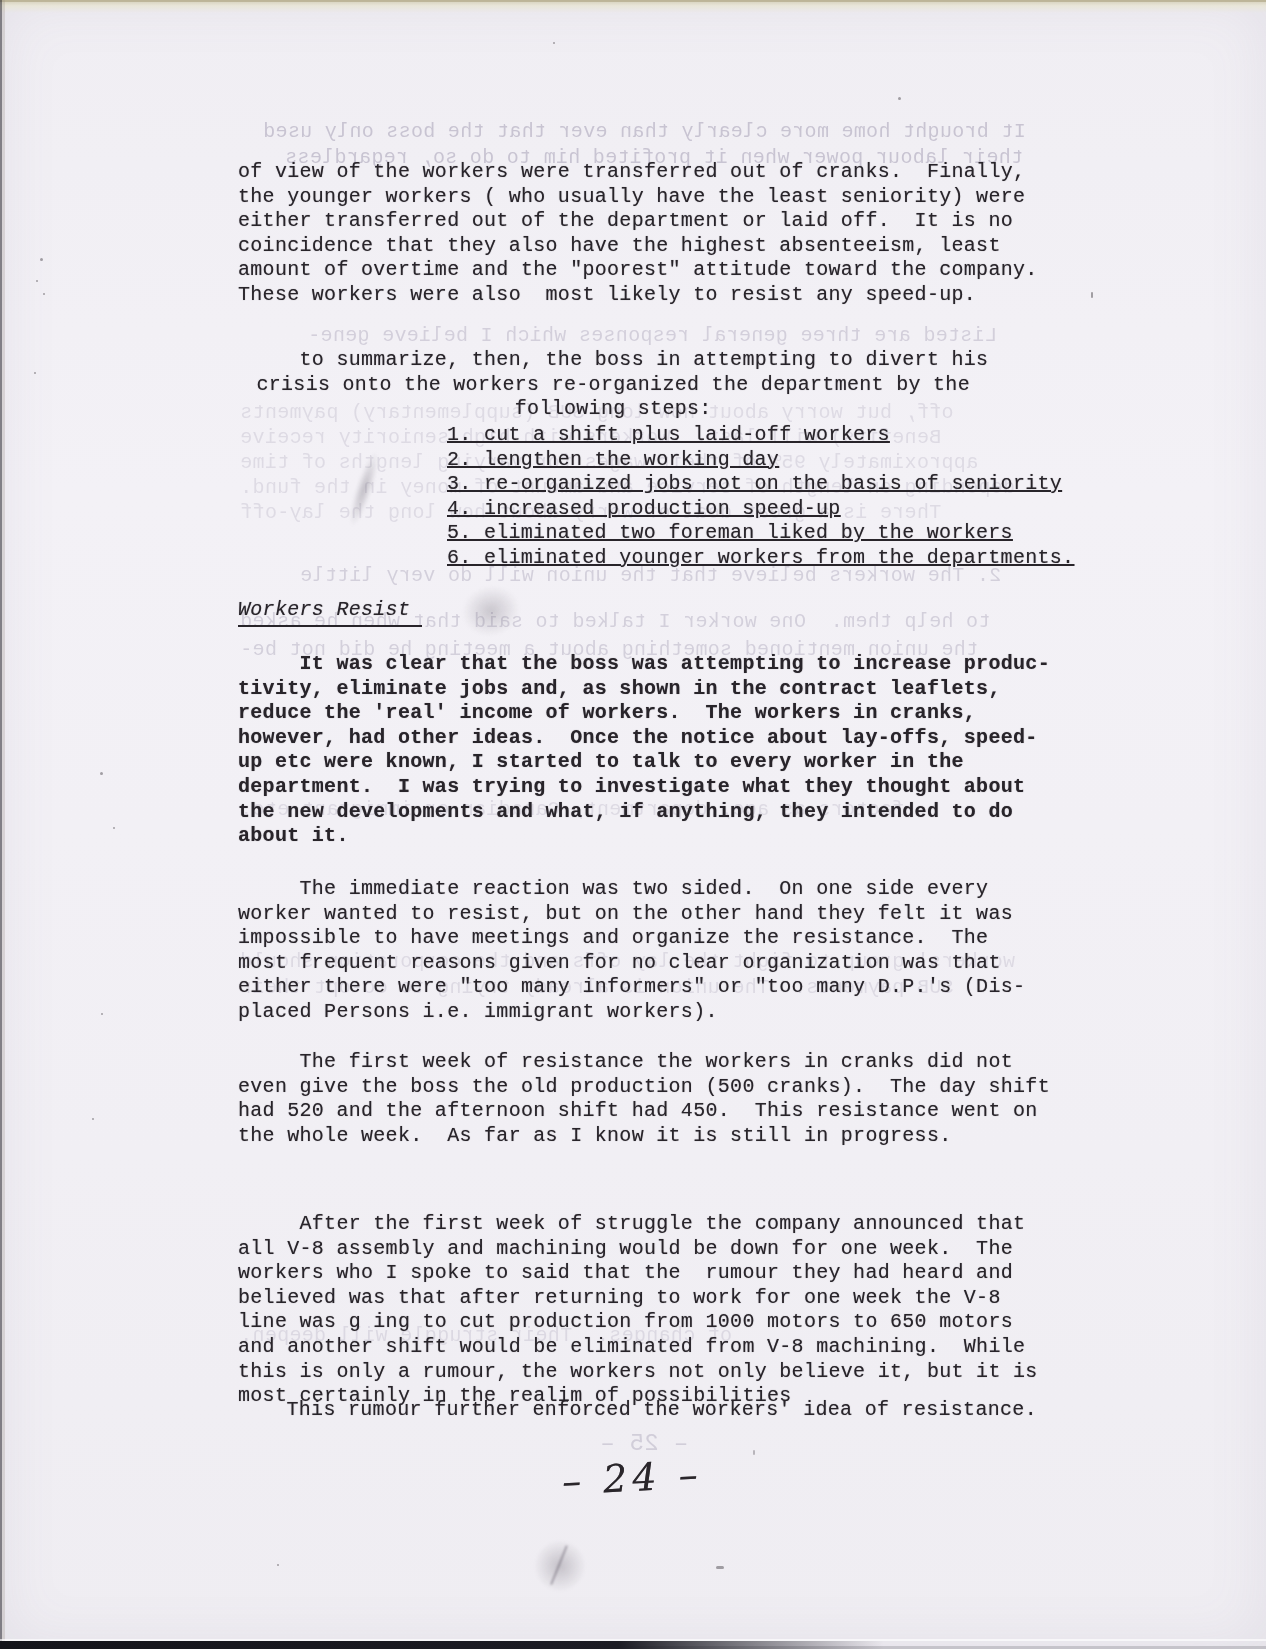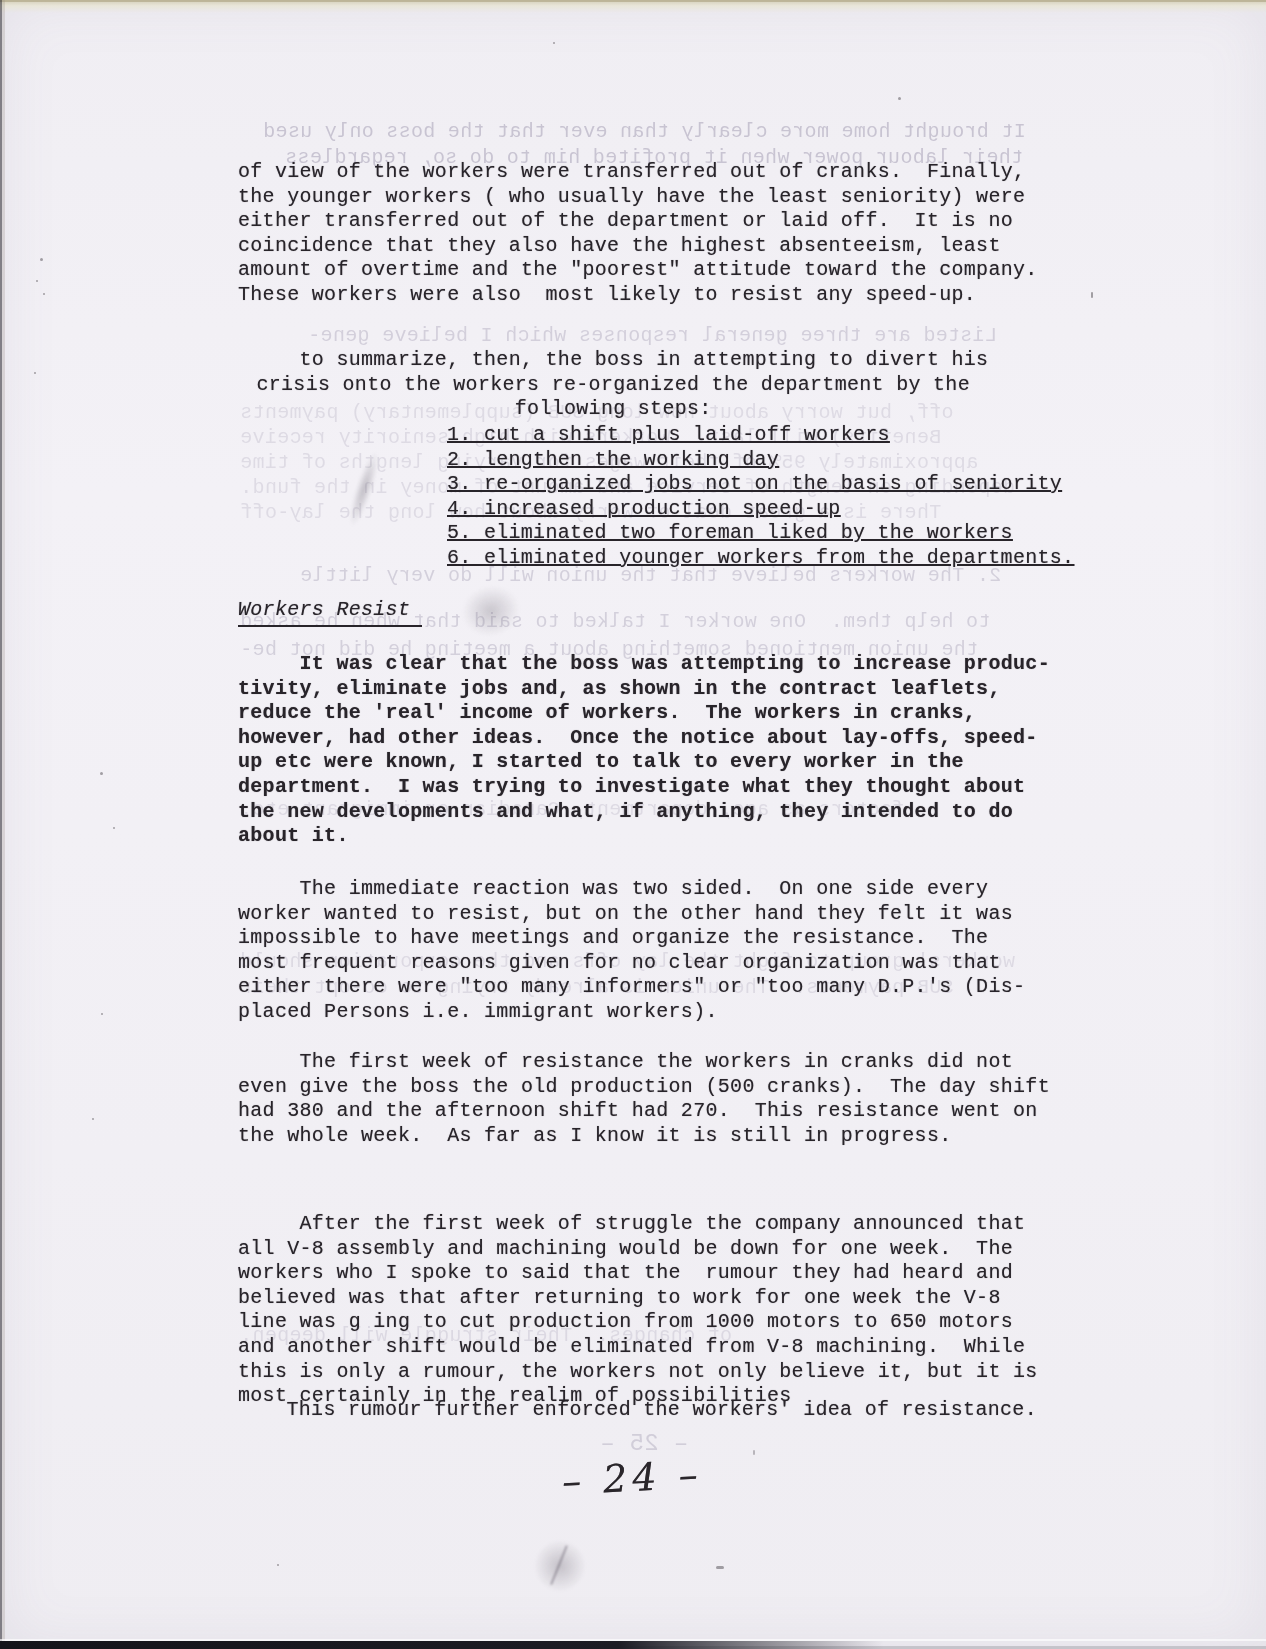--- a/index.html
+++ b/index.html
@@ -157,21 +157,21 @@
 the new developments and what, if anything, they intended to do
 about it.</div>
   <div class="type p4">     The immediate reaction was two sided.  On one side every
 worker wanted to resist, but on the other hand they felt it was
 impossible to have meetings and organize the resistance.  The
 most frequent reasons given for no clear organization was that
 either there were "too many informers" or "too many D.P.'s (Dis-
 placed Persons i.e. immigrant workers).</div>
   <div class="type p5">     The first week of resistance the workers in cranks did not
 even give the boss the old production (500 cranks).  The day shift
-had 380 and the afternoon shift had 270.  This resistance went on
+had 520 and the afternoon shift had 450.  This resistance went on
 the whole week.  As far as I know it is still in progress.</div>
   <div class="type p6">     After the first week of struggle the company announced that
 all V-8 assembly and machining would be down for one week.  The
 workers who I spoke to said that the  rumour they had heard and
 believed was that after returning to work for one week the V-8
 line was g ing to cut production from 1000 motors to 650 motors
 and another shift would be eliminated from V-8 machining.  While
 this is only a rumour, the workers not only believe it, but it is
 most certainly in the realim of possibilities</div>
   <div class="type p7">     This rumour further enforced the workers' idea of resistance.</div>

